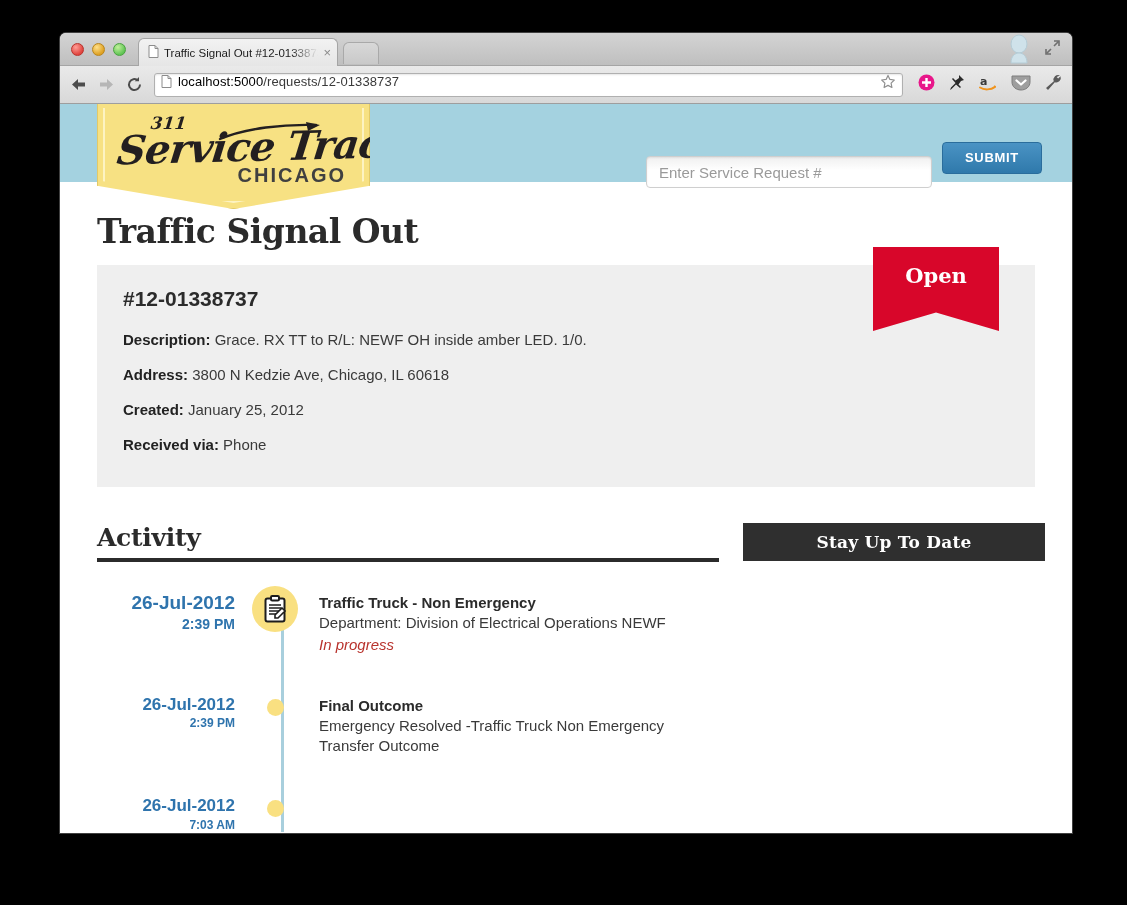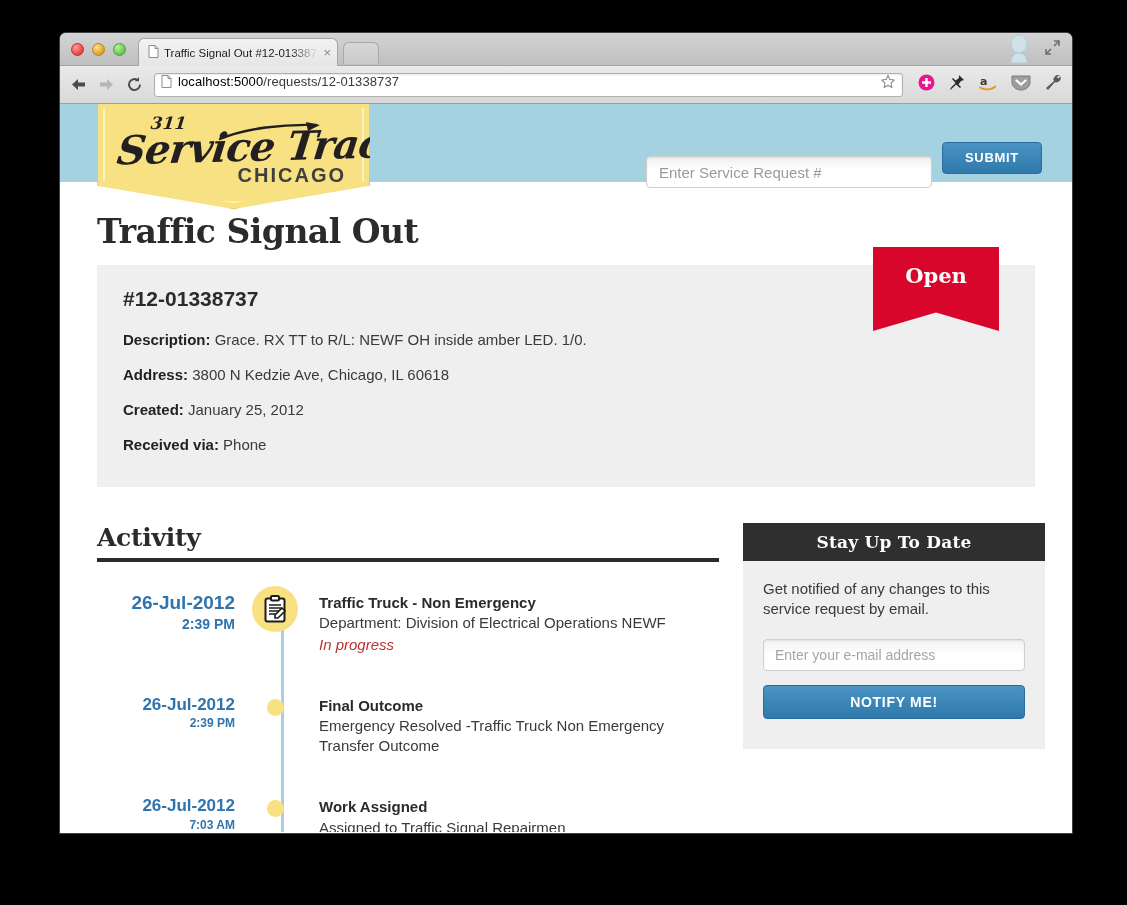--- a/index.html
+++ b/index.html
@@ -521,34 +521,25 @@
               </div>
 
               <div class="tl-item">
                 <div class="tl-when">
                   <div class="tl-date small">26-Jul-2012</div>
                   <div class="tl-time small">7:03 AM</div>
                 </div>
                 <div class="tl-marker">
                   <div class="tl-dot"></div>
                 </div>
-                <div class="tl-body">
-                  <div class="tl-head">Work Assigned</div>
-                  <div class="tl-sub">Assigned to Traffic Signal Repairmen</div>
-                </div>
               </div>
             </div>
           </div>
 
           <div class="sidebar">
             <div class="sb-header">Stay Up To Date</div>
-            <div class="sb-body">
-              <div class="sb-text">Get notified of any changes to this service request by email.</div>
-              <input class="sb-input" type="text" placeholder="Enter your e-mail address" style="">
-              <button class="sb-btn">NOTIFY ME!</button>
-            </div>
           </div>
 
         </div>
       </div>
     </div>
   </div>
 </div>
 
 </body></html>

